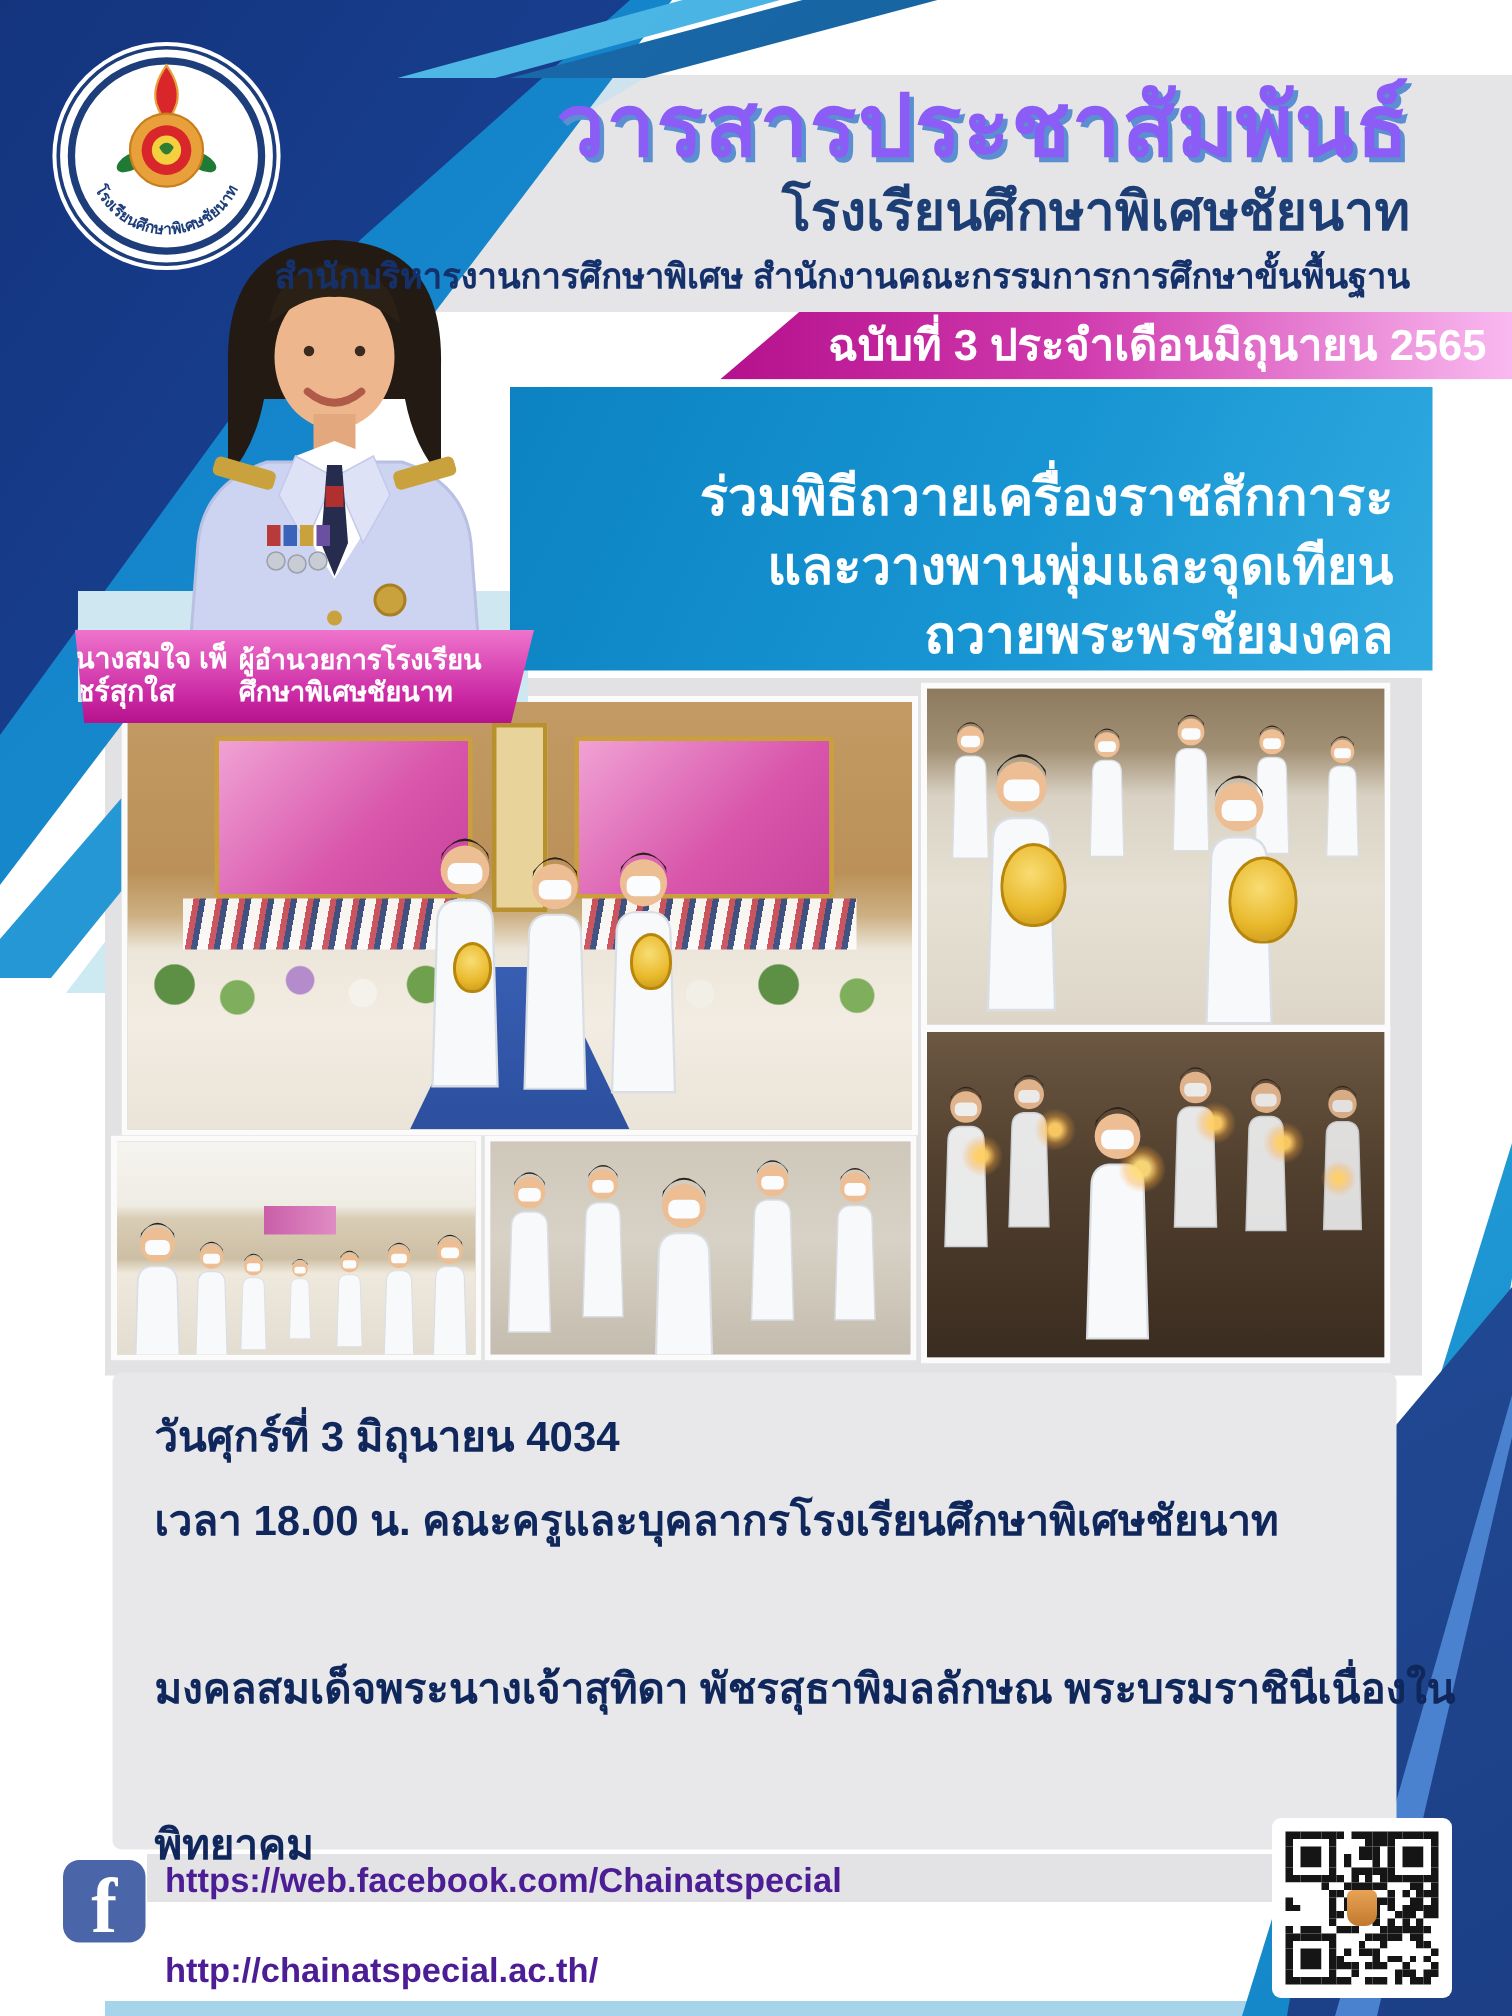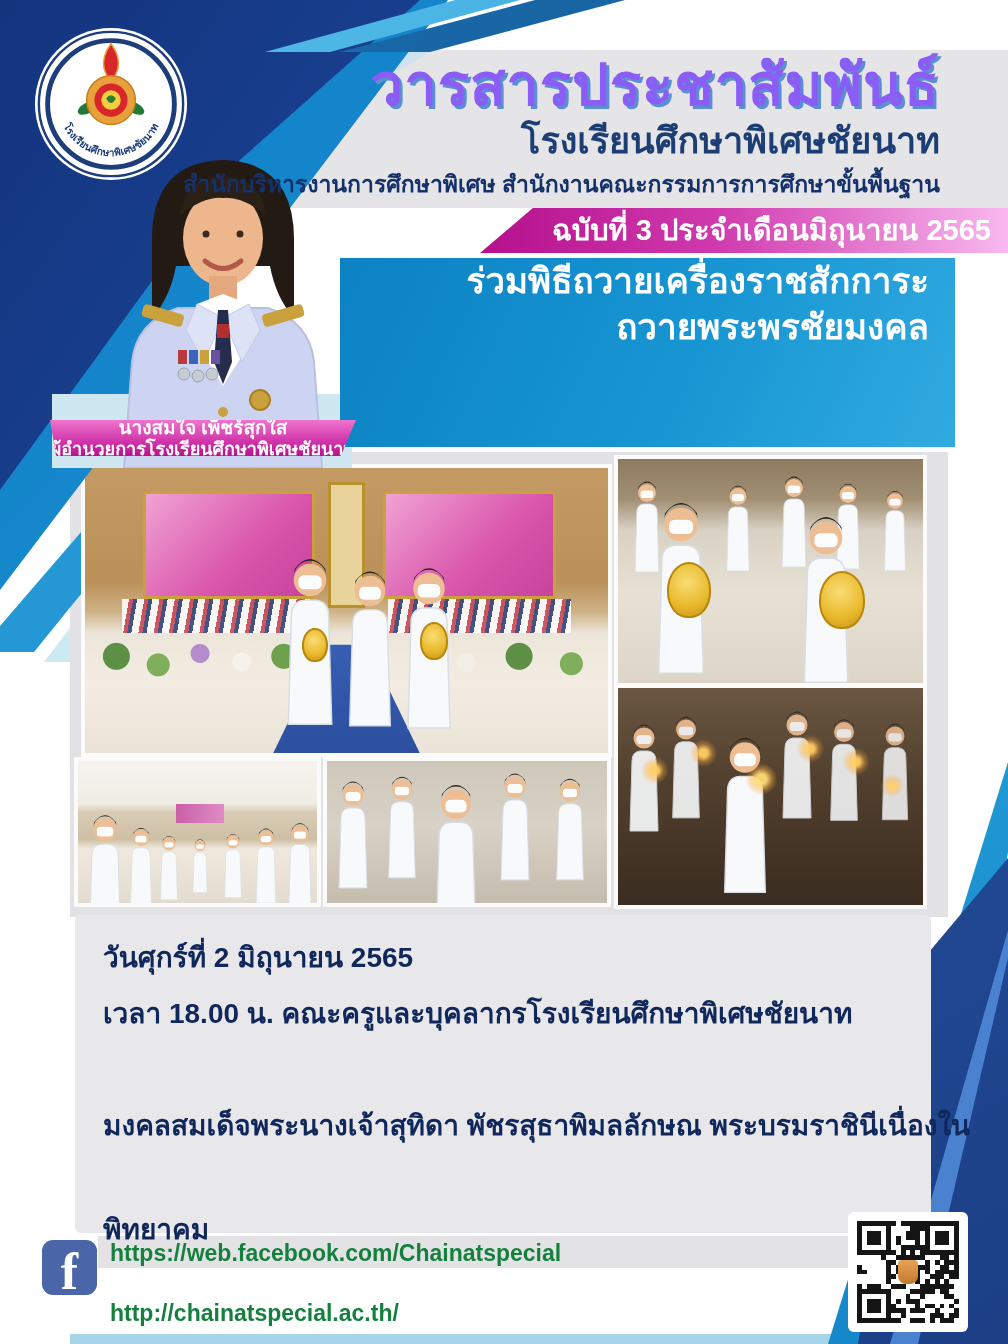--- a/index.html
+++ b/index.html
@@ -27,35 +27,35 @@
   .dept-line{font-size:23px;font-weight:bold;color:#15316b;line-height:32px;margin-top:4px;}
 
   .issue-badge{position:absolute;left:480px;top:208px;width:528px;height:45px;z-index:6;
     background:linear-gradient(90deg,#b5108d 0%,#d03aae 45%,#f9b9ef 100%);
     clip-path:polygon(10% 0,100% 0,100% 100%,0 100%);
     display:flex;align-items:flex-end;justify-content:center;padding-left:55px;}
   .issue-badge span{color:#fff;font-size:29px;font-weight:bold;}
 
   .headline-box{position:absolute;left:340px;top:258px;width:615px;height:189px;z-index:5;
     background:linear-gradient(115deg,#0c82c2 0%,#1795d2 55%,#31aae0 100%);
-    display:flex;flex-direction:column;justify-content:flex-start;align-items:flex-end;padding-right:26px;}
+    display:flex;flex-direction:column;justify-content:flex-end;align-items:flex-end;padding-right:26px;}
   .headline-box .hl{color:#fff;font-weight:bold;font-size:35px;line-height:46px;white-space:nowrap;}
   .headline-box .hl.small{font-size:32px;line-height:44px;}
 
   
   .logo{position:absolute;left:33px;top:26px;width:156px;height:156px;z-index:7;}
 
   
   .director-pale{position:absolute;left:52px;top:394px;width:300px;height:74px;background:#cfe7f0;z-index:4;}
   .director-figure{position:absolute;left:92px;top:146px;width:262px;height:322px;z-index:5;}
-  .director-banner{position:absolute;left:50px;top:420px;width:306px;height:36px;z-index:7;
+  .director-banner{position:absolute;left:50px;top:420px;width:306px;height:62px;z-index:7;
     background:linear-gradient(180deg,#ef74cc 0%,#dster 0%,#cb2aa4 70%,#b5128c 100%);
     background:linear-gradient(180deg,#ef74cc 0%,#cb2aa4 70%,#b5128c 100%);
     clip-path:polygon(0 0,100% 0,95% 100%,2% 100%);
-    display:flex;flex-direction:column;align-items:center;justify-content:center;}
+    display:flex;flex-direction:row;align-items:center;justify-content:center;}
   .director-banner .dn{color:#fff;font-weight:bold;font-size:19px;line-height:22px;}
   .director-banner .dt{color:#fff;font-weight:bold;font-size:18px;line-height:21px;}
 
   
   .collage-panel{position:absolute;left:70px;top:452px;width:878px;height:465px;background:#e2e2e4;z-index:1;}
   .ph{position:absolute;border:4px solid #fbfbfc;overflow:hidden;z-index:2;background:#cfc8bc;}
   .ph .layer{position:absolute;left:0;top:0;right:0;bottom:0;}
   .ph1{left:81px;top:464px;width:531px;height:293px;}
   .ph2{left:614px;top:455px;width:313px;height:232px;}
   .ph3{left:614px;top:684px;width:313px;height:225px;}
@@ -106,21 +106,21 @@
 
   
   .body-panel{position:absolute;left:75px;top:915px;width:856px;height:318px;background:#e8e8ea;border-radius:6px;z-index:3;}
   .body-panel .bl{position:absolute;left:28px;color:#10275c;font-weight:bold;font-size:28px;white-space:nowrap;}
 
   
   .url-bar{position:absolute;left:98px;top:1236px;width:764px;height:32px;background:#e3e3e5;z-index:2;}
   .fb-icon{position:absolute;left:42px;top:1240px;width:55px;height:55px;border-radius:11px;background:#4a66a8;z-index:4;
     display:flex;align-items:flex-end;justify-content:center;overflow:hidden;}
   .fb-icon span{color:#fff;font-size:52px;font-weight:bold;line-height:46px;font-family:"Liberation Serif",serif;}
-  .url-text{position:absolute;left:110px;color:#15803d;font-weight:bold;font-size:23px;z-index:3;cursor:pointer;}
+  .url-text{position:absolute;left:110px;color:#4c1d95;font-weight:bold;font-size:23px;z-index:3;cursor:pointer;}
   .url-fb{top:1240px;}
   .url-web{top:1300px;}
 
   .qr-card{position:absolute;left:848px;top:1212px;width:120px;height:120px;background:#fff;border-radius:6px;z-index:5;
     display:flex;align-items:center;justify-content:center;}
   .qr{display:grid;grid-template-columns:repeat(21,1fr);grid-template-rows:repeat(21,1fr);width:102px;height:102px;background:#fff;}
   .qr i{background:#fff;}
   .qr i.on{background:#151515;}
   .qr-center{position:absolute;left:50px;top:48px;width:20px;height:24px;background:linear-gradient(180deg,#e8a355,#c2792f);border-radius:4px 4px 8px 8px;z-index:6;}
 </style>
@@ -147,20 +147,21 @@
     <div class="school-title">โรงเรียนศึกษาพิเศษชัยนาท</div>
     <div class="dept-line">สำนักบริหารงานการศึกษาพิเศษ  สำนักงานคณะกรรมการการศึกษาขั้นพื้นฐาน</div>
   </div>
 
   <div class="issue-badge">
     <span>ฉบับที่ 3 ประจำเดือนมิถุนายน 2565</span>
   </div>
 
   <div class="headline-box">
     <div class="hl">ร่วมพิธีถวายเครื่องราชสักการะ</div>
+    <div class="hl">และวางพานพุ่มและจุดเทียน</div>
     <div class="hl">ถวายพระพรชัยมงคล</div>
   </div>
 
   <svg class="logo" viewBox="0 0 160 160">
     <defs>
         <path id="arcB" d="M 28 94 A 54 54 0 0 0 132 94"></path>
       </defs>
     <circle cx="80" cy="80" r="78" fill="#ffffff"></circle>
     <circle cx="80" cy="80" r="74" fill="none" stroke="#1d3e7a" stroke-width="2.5"></circle>
     <circle cx="80" cy="80" r="65" fill="none" stroke="#1d3e7a" stroke-width="5"></circle>
@@ -337,21 +338,21 @@
       </svg>
     <svg class="psvg" style="left:80%;top:8%;width:38px;height:115px">
         <use href="#psn"></use>
       </svg>
     <svg class="psvg" style="left:36%;top:10%;width:56px;height:170px">
         <use href="#psn"></use>
       </svg>
   </div>
 
   <div class="body-panel">
-    <div class="bl" style="top:20px">วันศุกร์ที่ 2 มิถุนายน 2565</div>
+    <div class="bl" style="top:20px">วันศุกร์ที่ 3 มิถุนายน 4034</div>
     <div class="bl" style="top:76px">เวลา 18.00 น. คณะครูและบุคลากรโรงเรียนศึกษาพิเศษชัยนาท</div>
     <div class="bl" style="top:188px">มงคลสมเด็จพระนางเจ้าสุทิดา พัชรสุธาพิมลลักษณ พระบรมราชินีเนื่องใน</div>
     <div class="bl" style="top:292px">พิทยาคม</div>
   </div>
 
   <div class="url-bar"></div>
   <div class="fb-icon">
     <span>f</span>
   </div>
   <div class="url-text url-fb">https://web.facebook.com/Chainatspecial</div>

